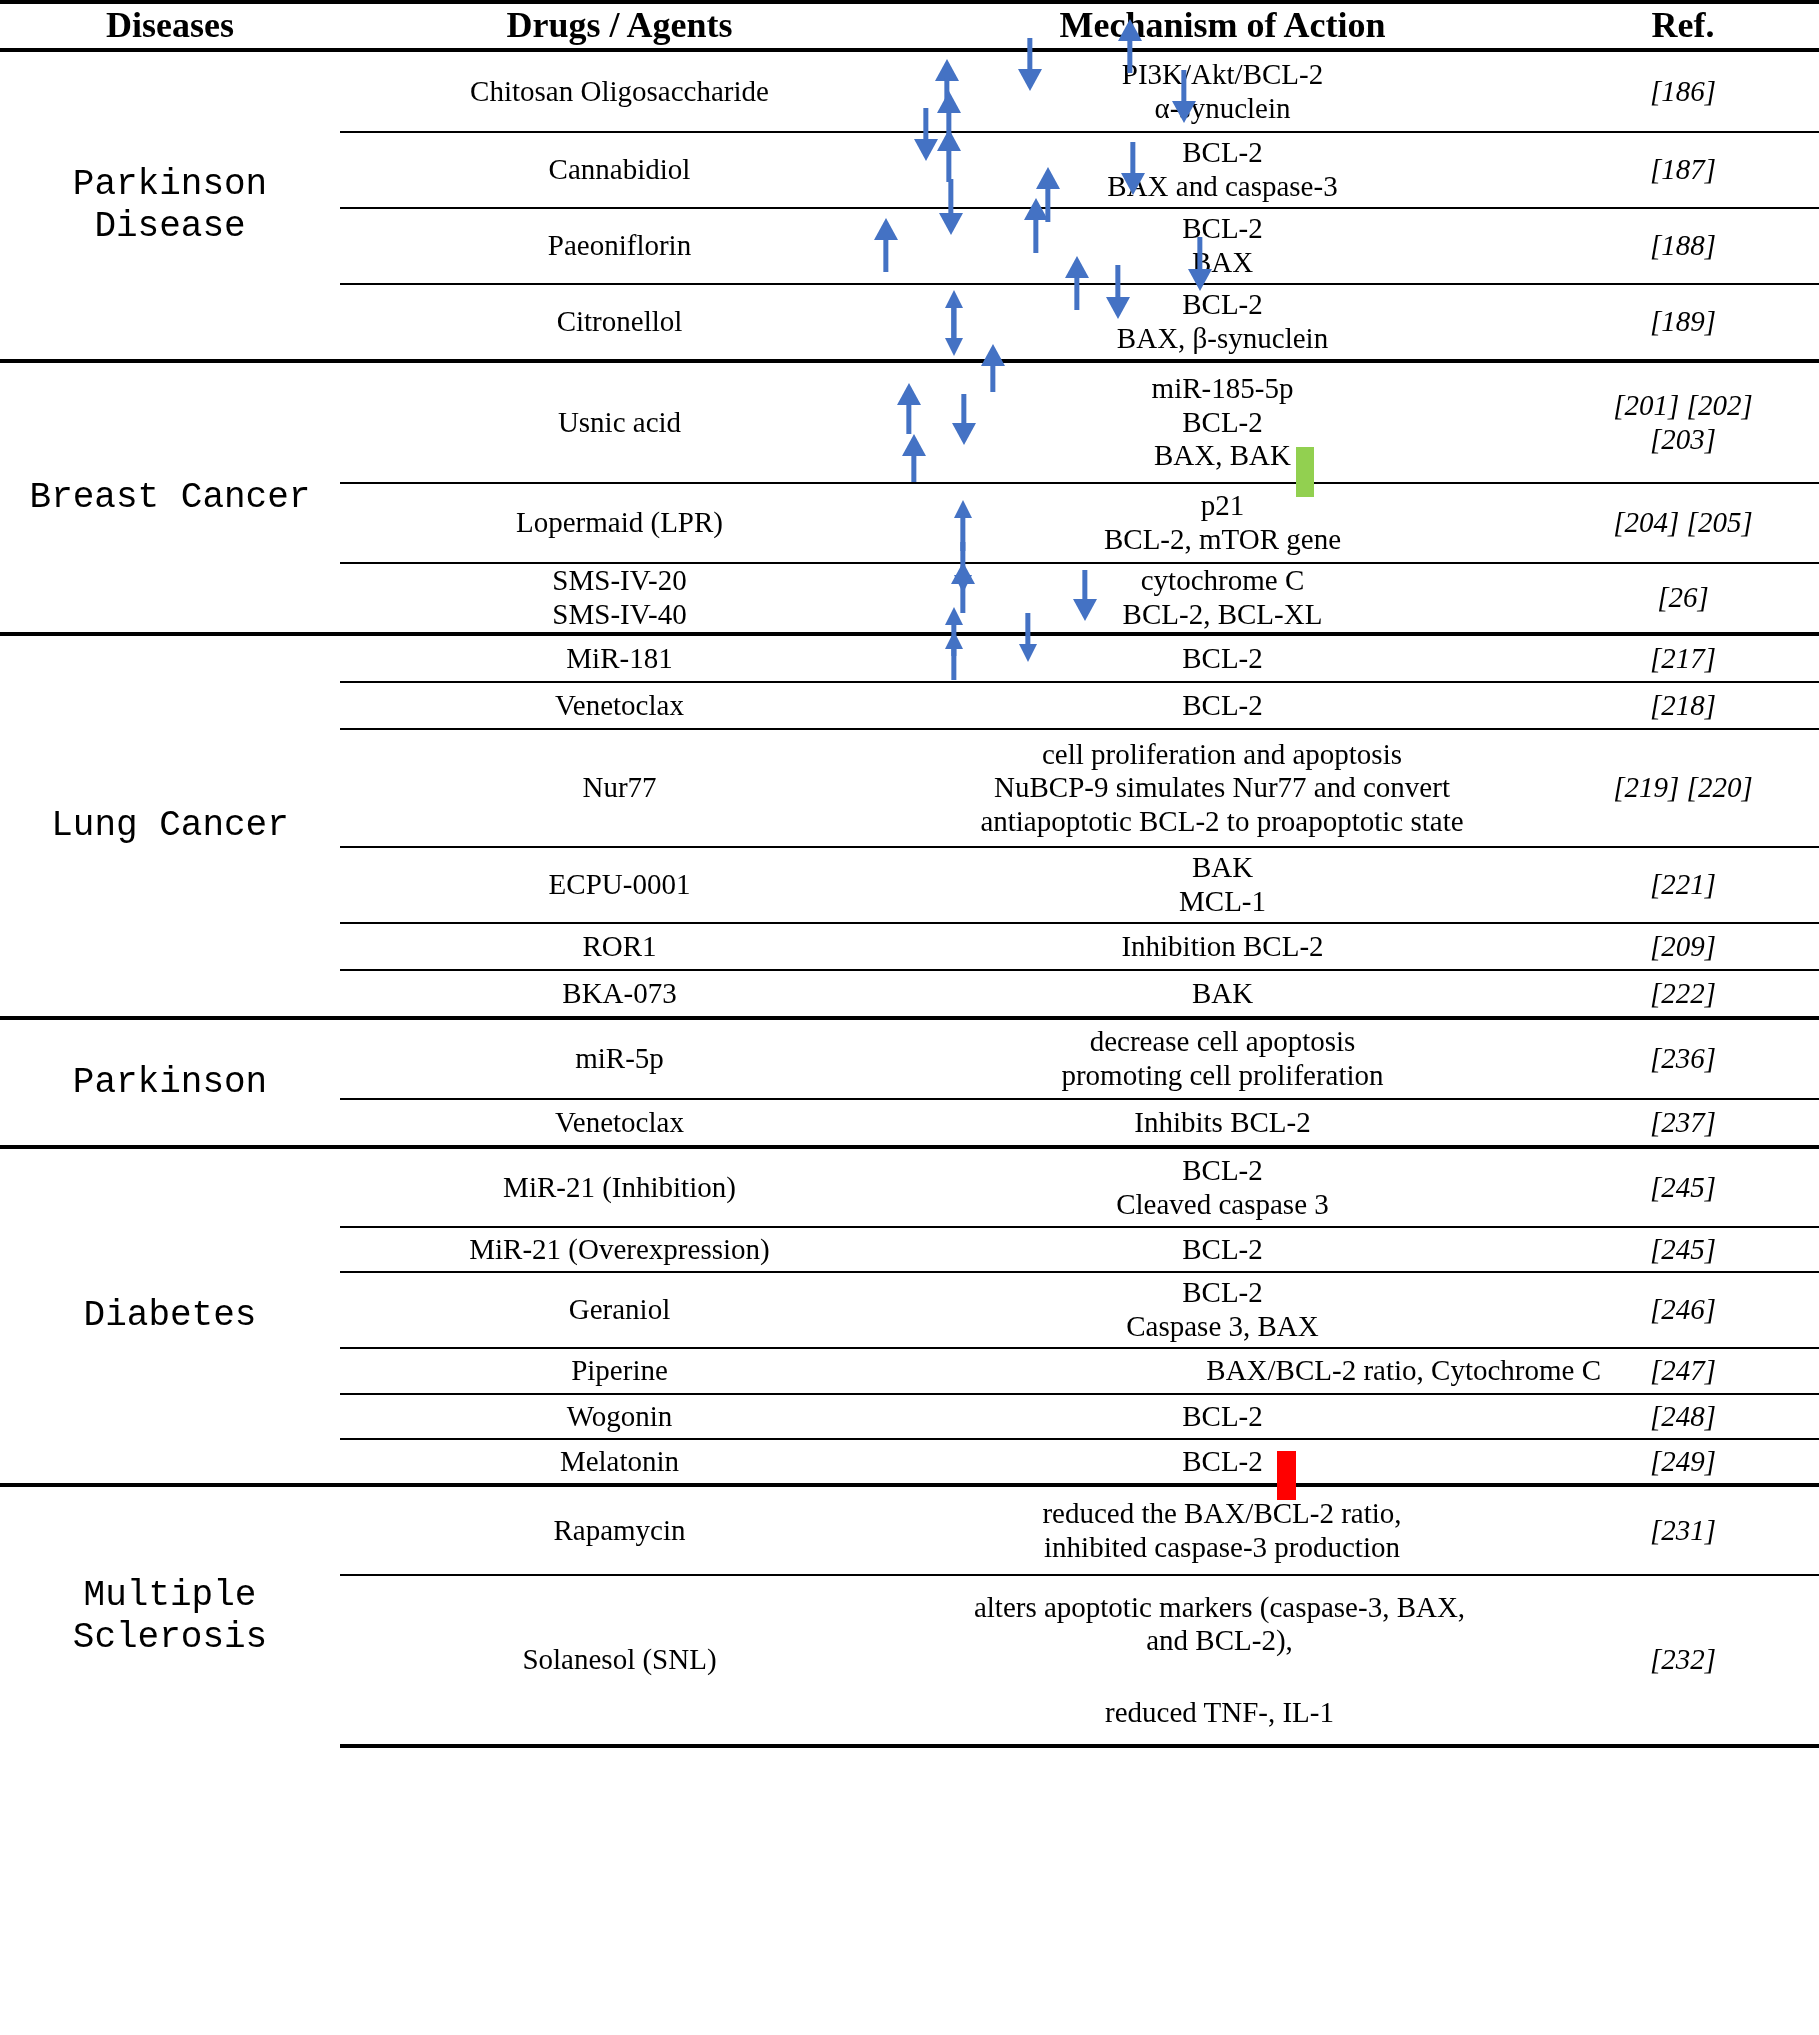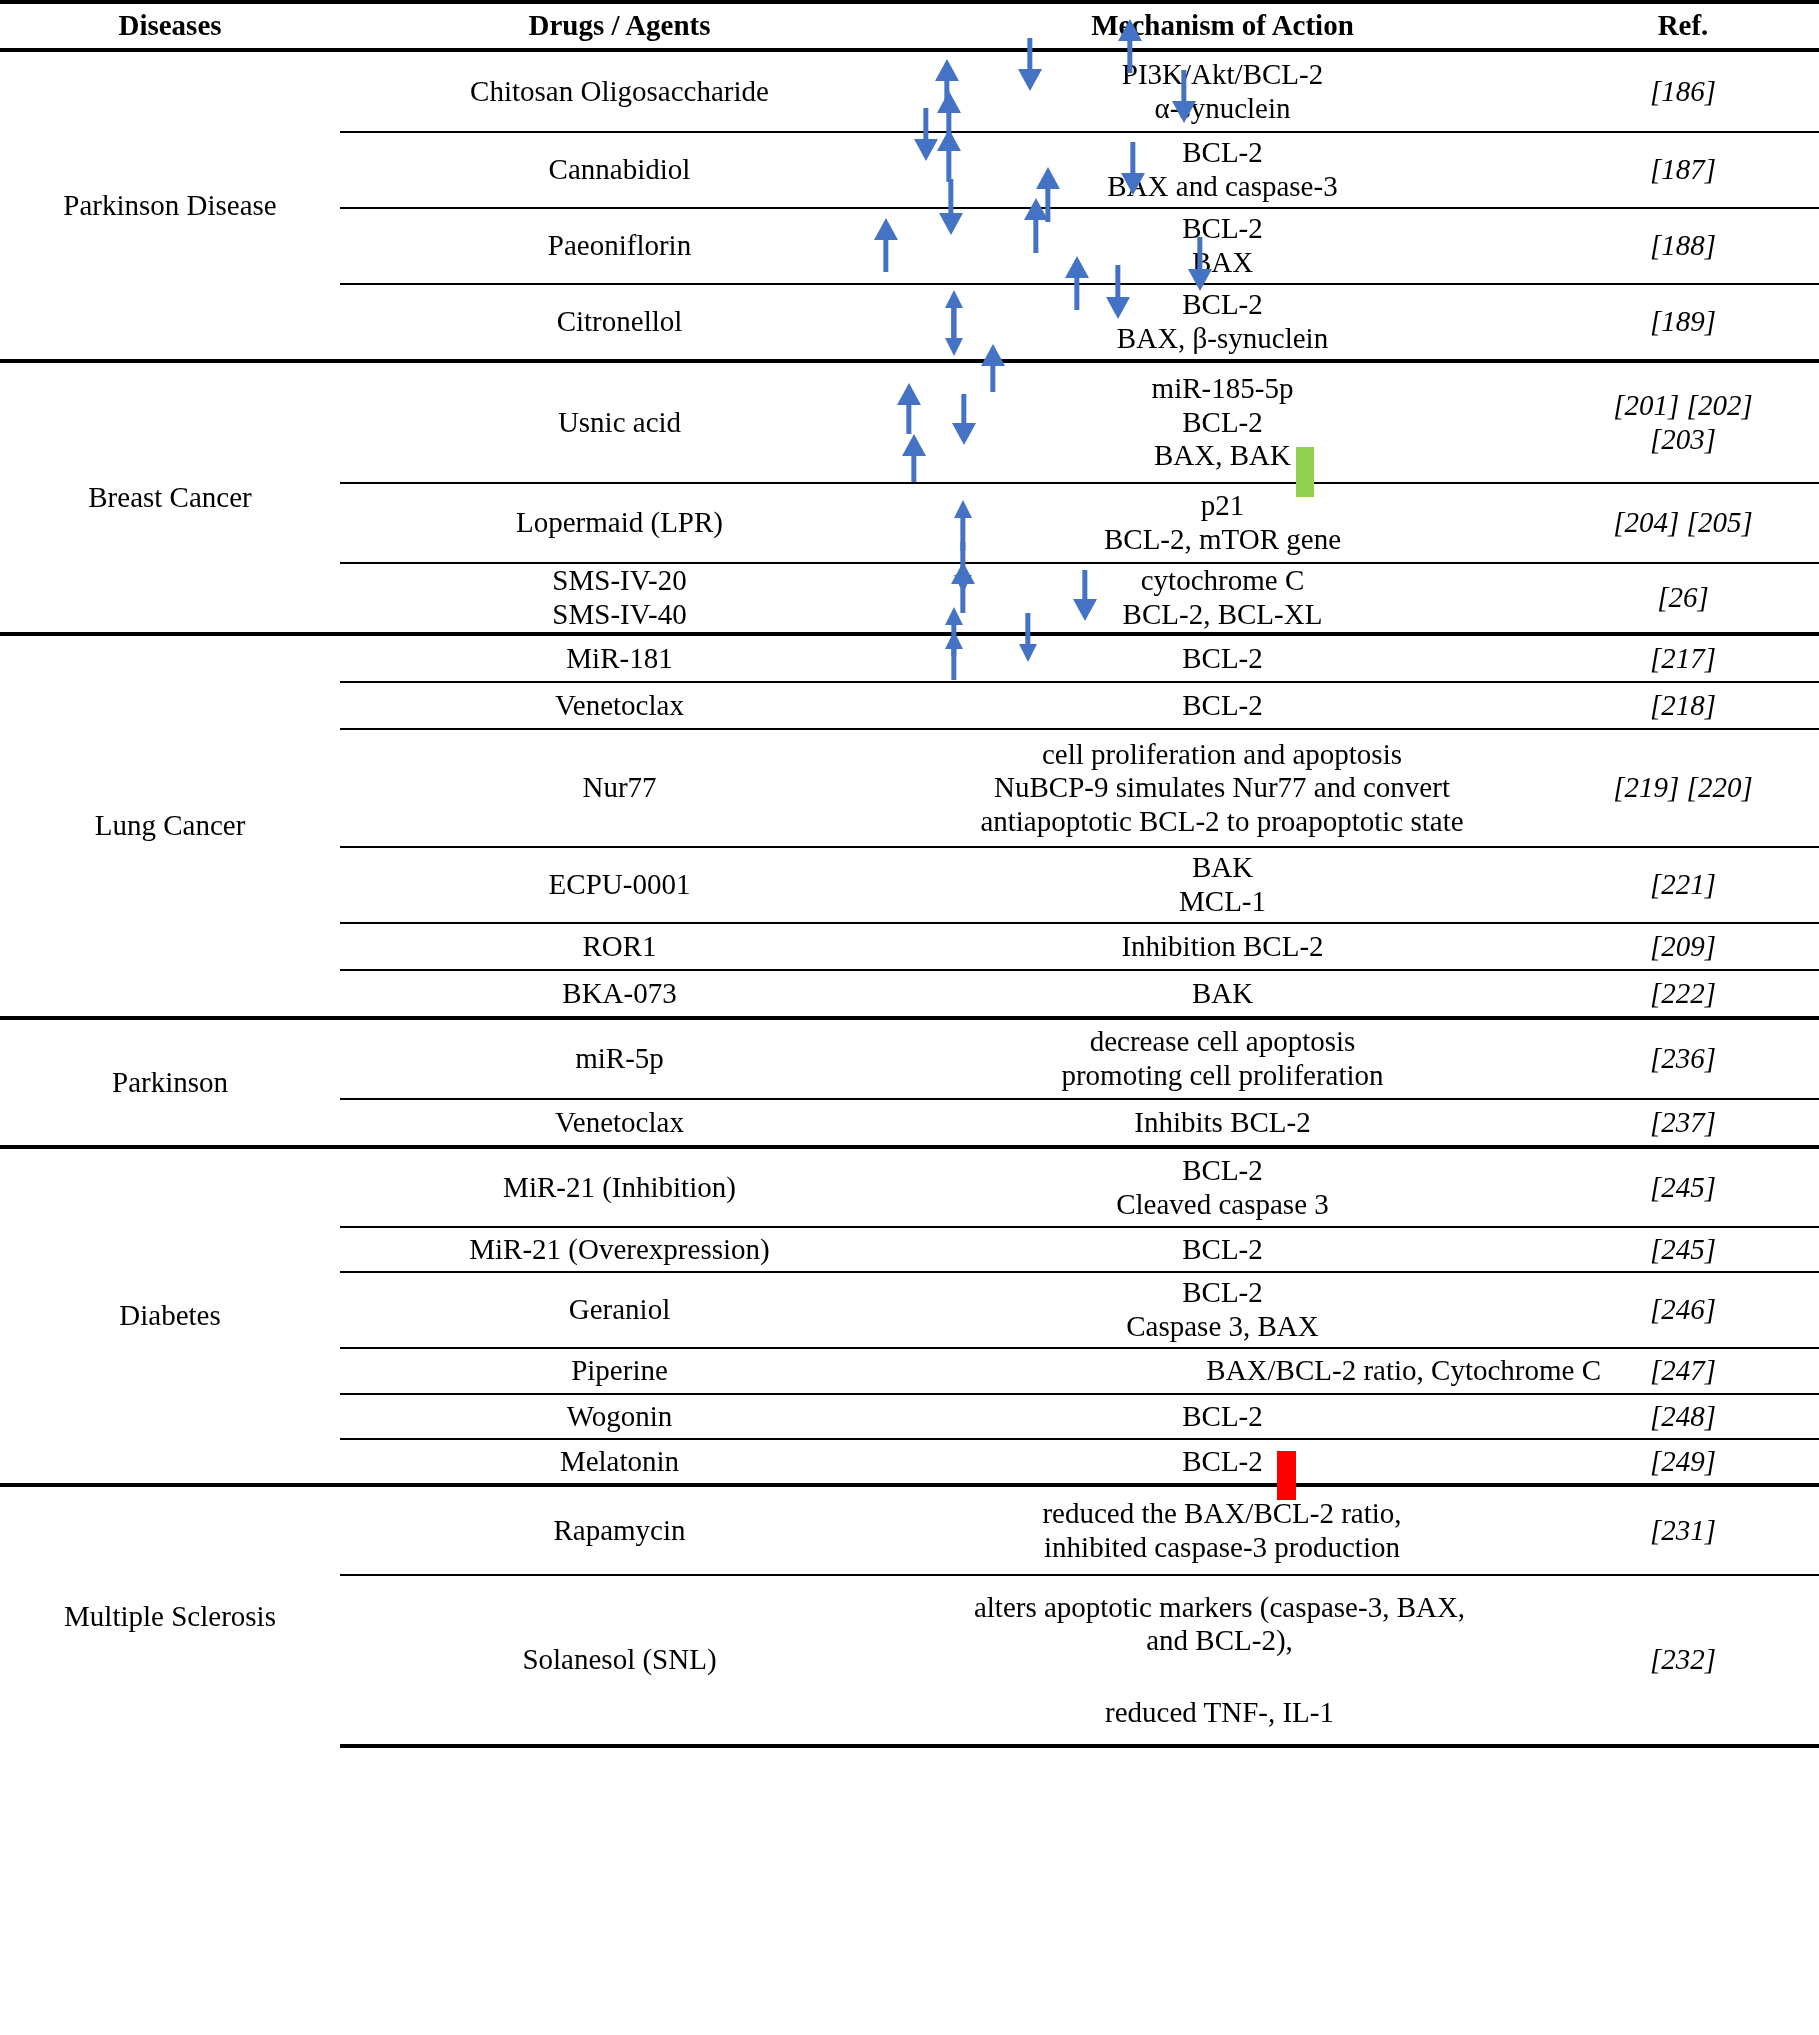--- a/index.html
+++ b/index.html
@@ -28,28 +28,28 @@
     vertical-align:middle;
     text-align:center;
     position:relative;
   }
 
   
   .top-rule td, .top-rule th{border-top:4.9px solid #000;}
   .thead-rule th{border-bottom:3.9px solid #000;}
   .bot-rule td{border-bottom:4.9px solid #000;}
 
-  .hdr{height:48px;font-size:29px;margin-left:32px;}
+  .hdr{height:48px;font-size:36px;margin-left:32px;}
 
   
   tr.grp-sep > td{border-top:4.4px solid #000;}
   
   tr.row-sep > td.sepline{border-top:2.9px solid #000;}
 
-  td.dis{font-size:29px;}
+  td.dis{font-size:36px;font-family:Liberation Mono, monospace;}
   td.drug{font-size:29px;}
   td.mech{font-size:29px;}
   td.ref{font-size:29px;}
 
   .mech-lines{display:flex;flex-direction:column;justify-content:center;align-items:center;}
   .mech-lines .ln{display:block;white-space:nowrap;}
   .mech-lines .ln.sp{height:38px;}
 
   .ref-lines .ln{display:block;white-space:nowrap;font-style:italic;}
 

